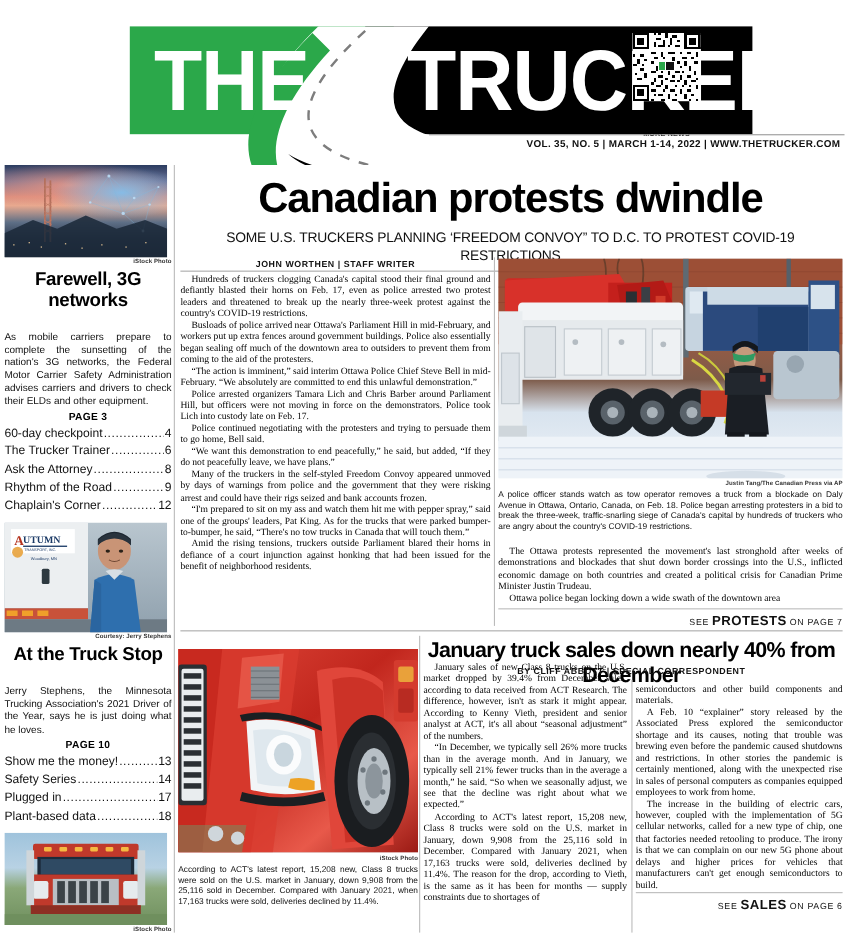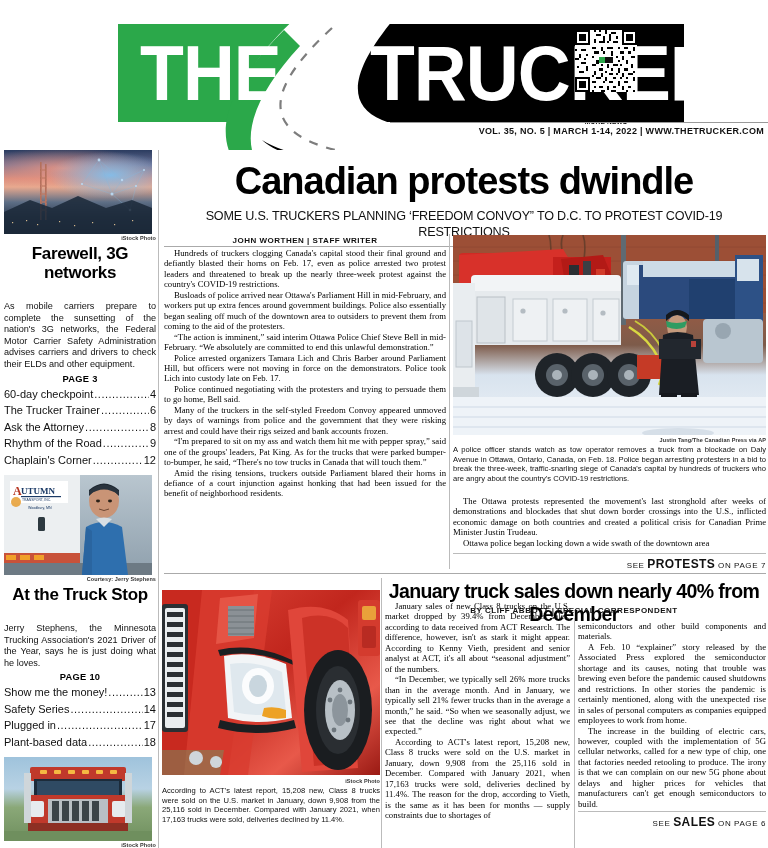--- a/index.html
+++ b/index.html
@@ -479,20 +479,21 @@
   </div>
 
   <div class="byline" style="position:absolute;left:164px;top:86px;width:282px;">JOHN WORTHEN  |  STAFF WRITER</div>
 
   <div class="bodytext" style="position:absolute;left:164px;top:98px;width:282px;">
     <p>Hundreds of truckers clogging Canada's capital stood their final ground and defiantly blasted their horns on Feb. 17, even as police arrested two protest leaders and threatened to break up the nearly three-week protest against the country's COVID-19 restrictions.</p>
     <p>Busloads of police arrived near Ottawa's Parliament Hill in mid-February, and workers put up extra fences around government buildings. Police also essentially began sealing off much of the downtown area to outsiders to prevent them from coming to the aid of the protesters.</p>
     <p>“The action is imminent,” said interim Ottawa Police Chief Steve Bell in mid-February. “We absolutely are committed to end this unlawful demonstration.”</p>
     <p>Police arrested organizers Tamara Lich and Chris Barber around Parliament Hill, but officers were not moving in force on the demonstrators. Police took Lich into custody late on Feb. 17.</p>
     <p>Police continued negotiating with the protesters and trying to persuade them to go home, Bell said.</p>
+    <p>“We want this demonstration to end peacefully,” he said, but added, “If they do not peacefully leave, we have plans.”</p>
     <p>Many of the truckers in the self-styled Freedom Convoy appeared unmoved by days of warnings from police and the government that they were risking arrest and could have their rigs seized and bank accounts frozen.</p>
     <p>“I'm prepared to sit on my ass and watch them hit me with pepper spray,” said one of the groups' leaders, Pat King. As for the trucks that were parked bumper-to-bumper, he said, “There's no tow trucks in Canada that will touch them.”</p>
     <p>Amid the rising tensions, truckers outside Parliament blared their horns in defiance of a court injunction against honking that had been issued for the benefit of neighborhood residents.</p>
   </div>
 
   <div class="photo-main" style="position:absolute;left:453px;top:85px;">
     <div class="pic" style="background:linear-gradient(#8e4b38 0%, #a25b42 30%, #7d5b4a 55%, #d8e3ee 70%, #eef3f8 100%);"></div>
     <svg class="pic" viewBox="0 0 313 200" preserveAspectRatio="none">
       <rect x="0" y="0" width="313" height="78" fill="#9c4f36"></rect>
       <g stroke="#8a4430" stroke-width="1" opacity="0.6">

